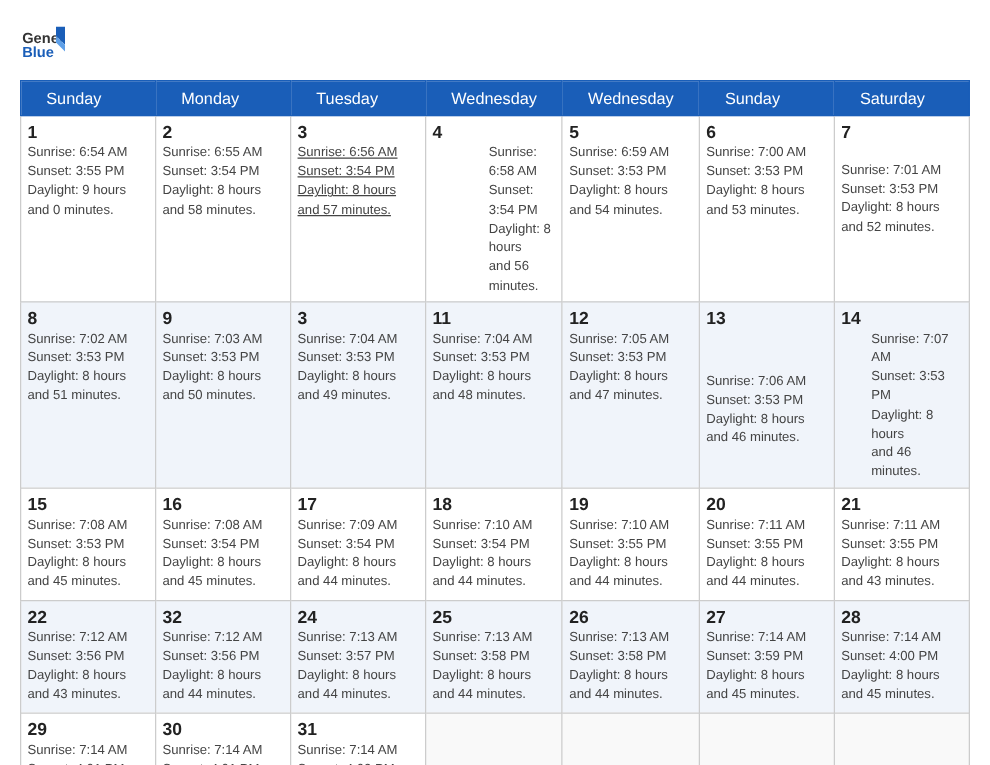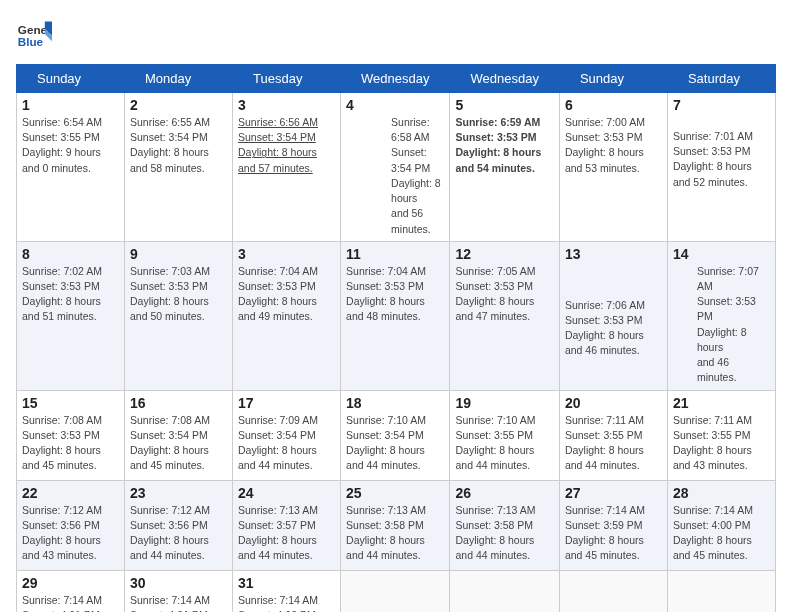--- a/index.html
+++ b/index.html
@@ -133,21 +133,21 @@
         </td>
         <td>
           <span class="day-num">4</span>
           <div class="day-info" style="white-space: pre-line; margin-left: 45px;">Sunrise: 6:58 AM
 Sunset: 3:54 PM
 Daylight: 8 hours
 and 56 minutes.</div>
         </td>
         <td>
           <span class="day-num">5</span>
-          <div class="day-info" style="white-space: pre-line; font-weight: bold;">Sunrise: 6:59 AM
+          <div class="day-info" style="white-space: pre-line;">Sunrise: 6:59 AM
 Sunset: 3:53 PM
 Daylight: 8 hours
 and 54 minutes.</div>
         </td>
         <td>
           <span class="day-num">6</span>
           <div class="day-info" style="white-space: pre-line;">Sunrise: 7:00 AM
 Sunset: 3:53 PM
 Daylight: 8 hours
 and 53 minutes.</div>
@@ -264,21 +264,21 @@
       </tr>
       <tr>
         <td>
           <span class="day-num">22</span>
           <div class="day-info" style="white-space: pre-line;">Sunrise: 7:12 AM
 Sunset: 3:56 PM
 Daylight: 8 hours
 and 43 minutes.</div>
         </td>
         <td>
-          <span class="day-num">23</span>
+          <span class="day-num">32</span>
           <div class="day-info" style="white-space: pre-line;">Sunrise: 7:12 AM
 Sunset: 3:56 PM
 Daylight: 8 hours
 and 44 minutes.</div>
         </td>
         <td>
           <span class="day-num">24</span>
           <div class="day-info" style="white-space: pre-line;">Sunrise: 7:13 AM
 Sunset: 3:57 PM
 Daylight: 8 hours

